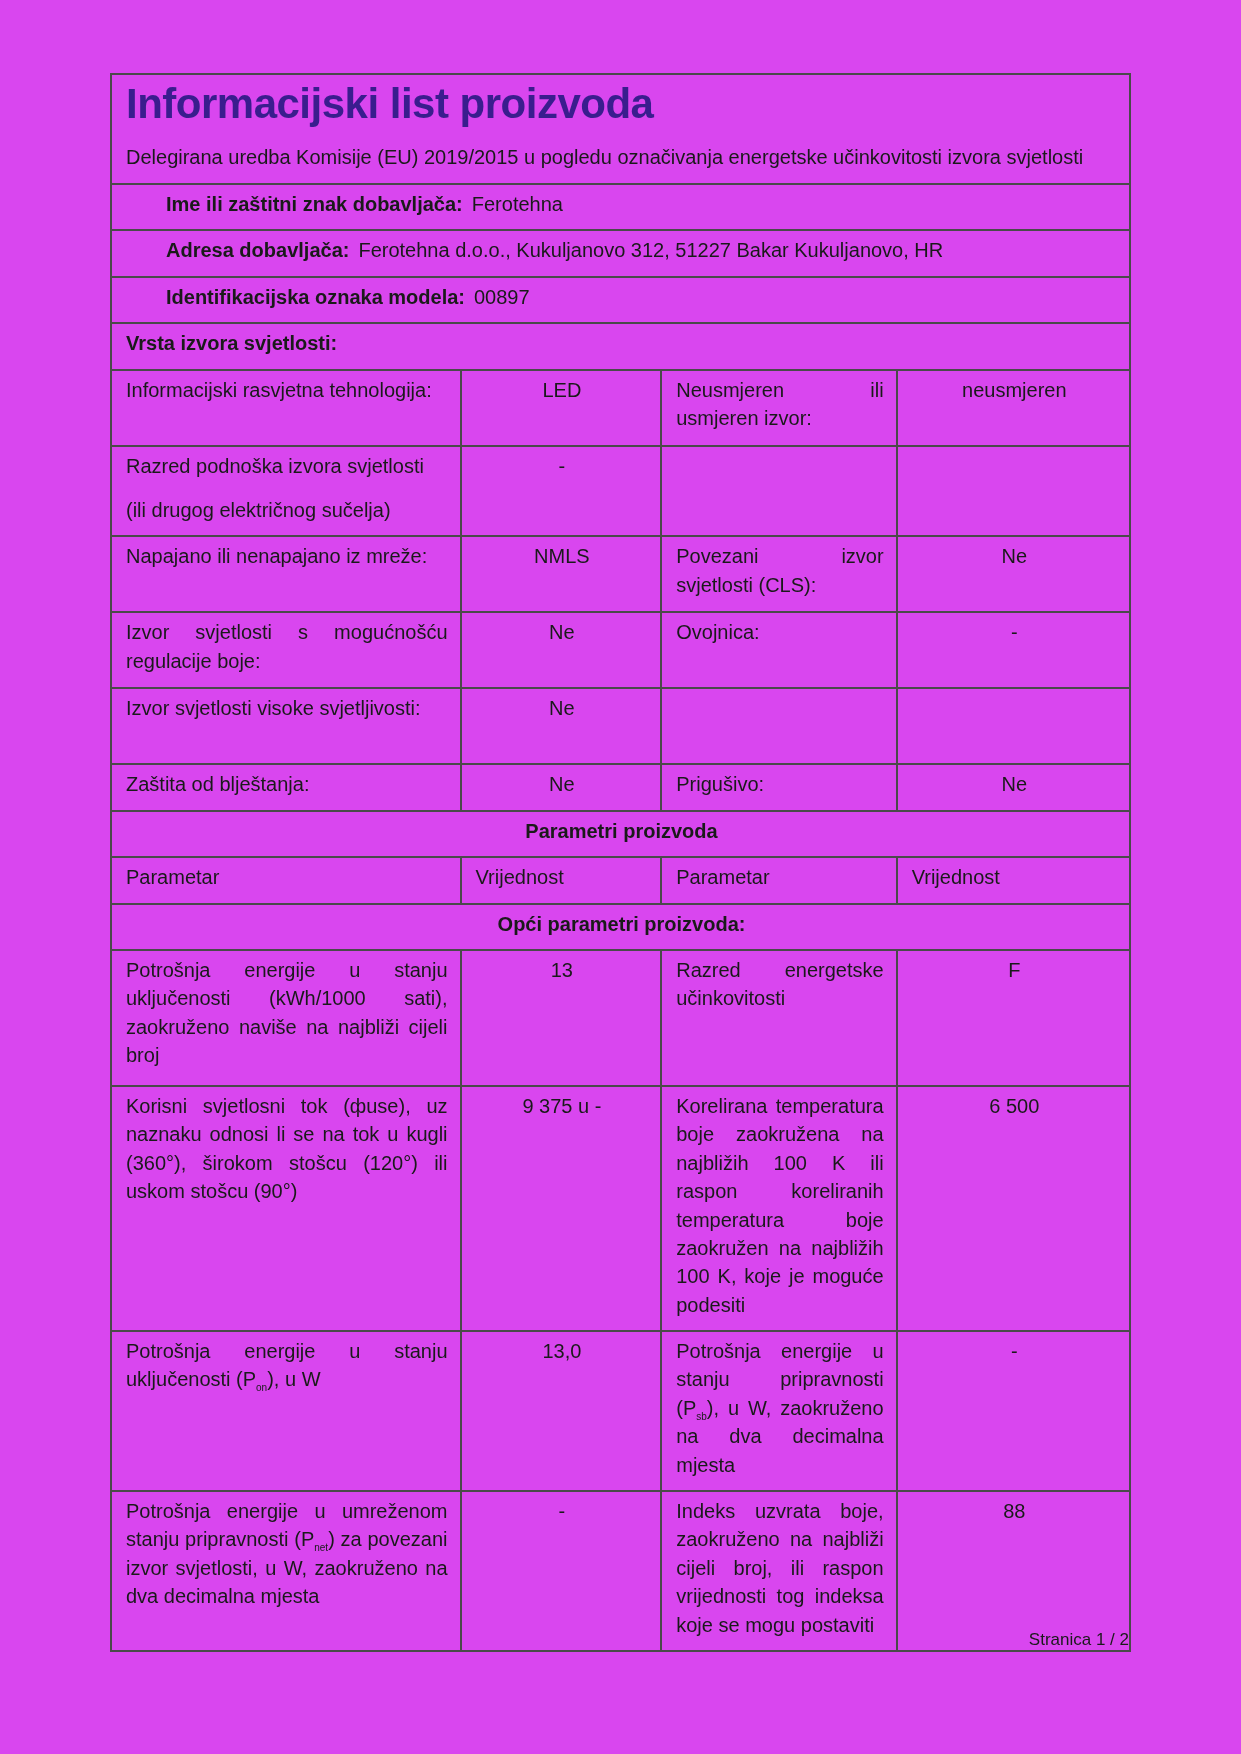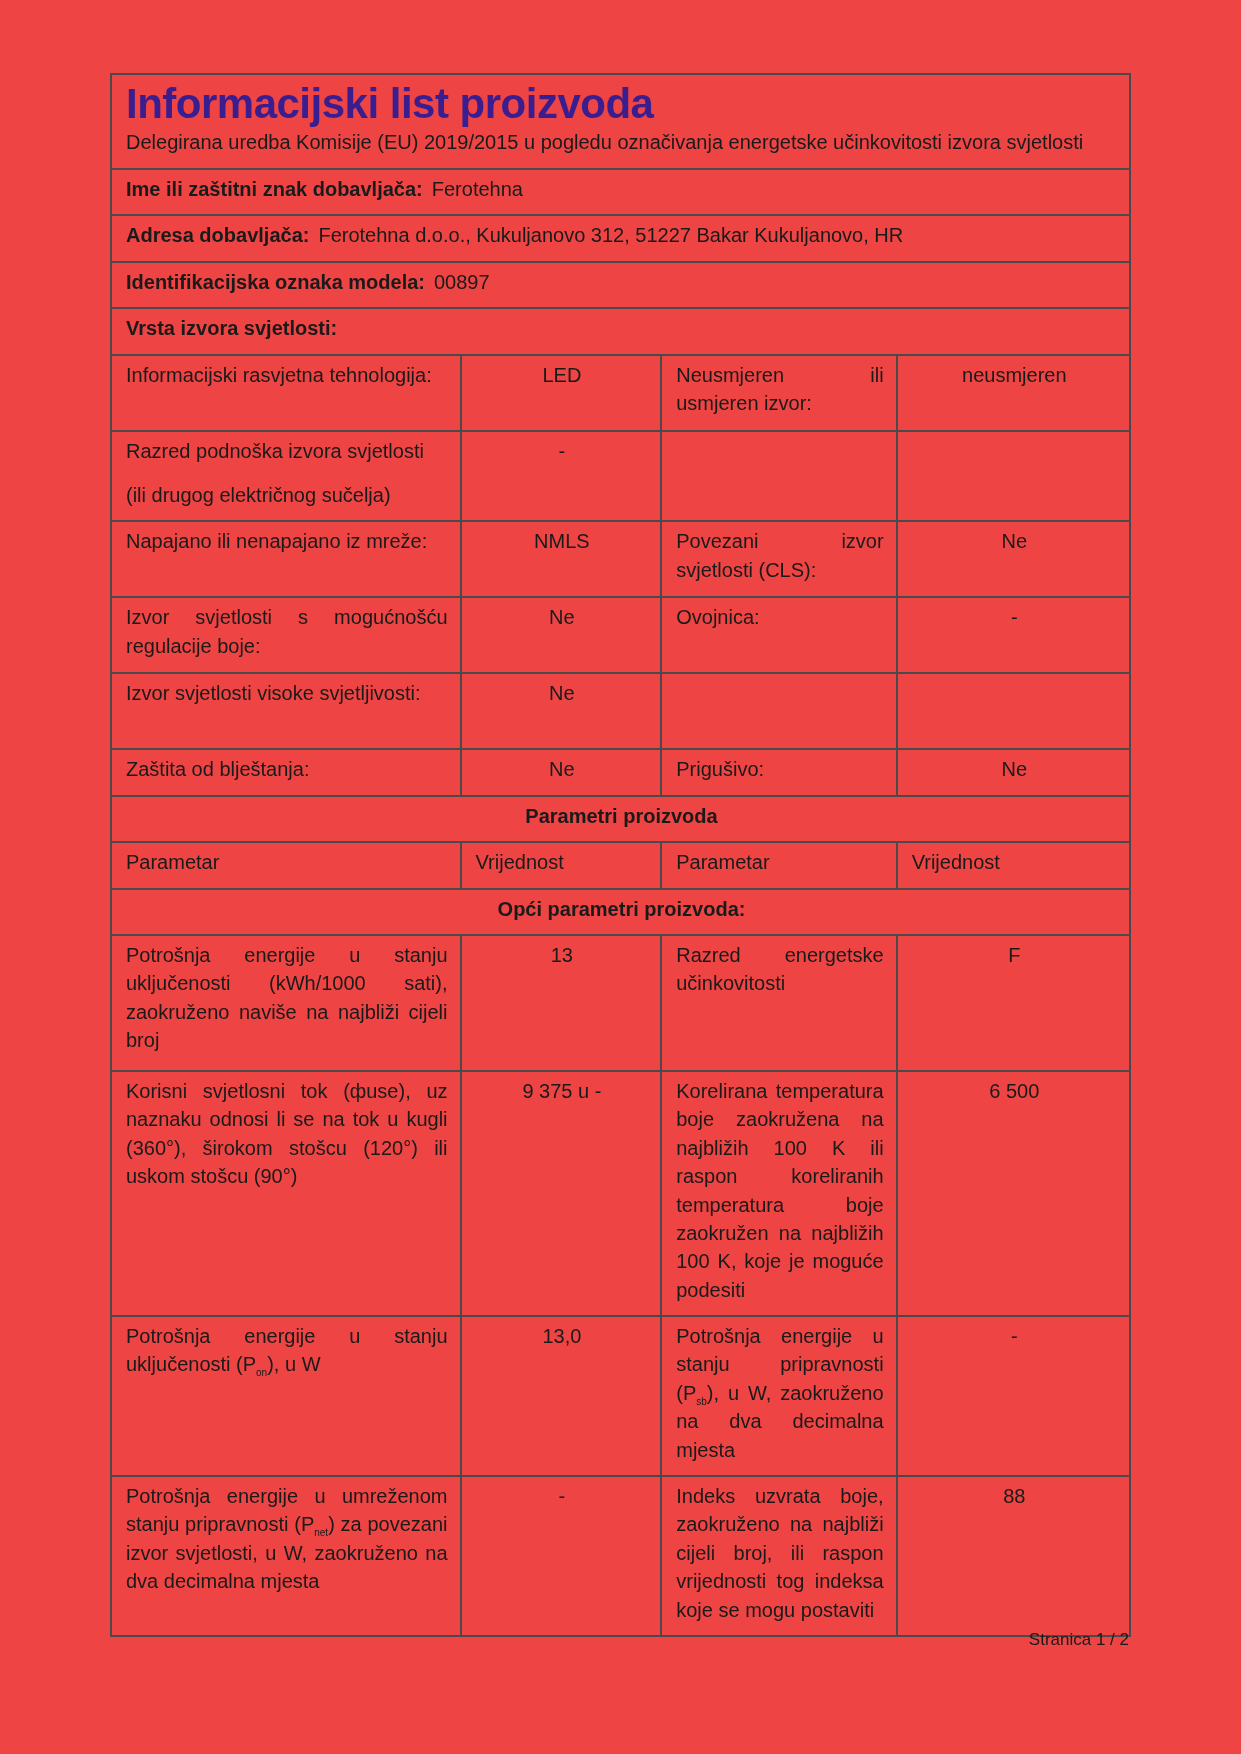--- a/index.html
+++ b/index.html
@@ -4,21 +4,21 @@
 <style>
   html, body {
     margin: 0;
     padding: 0;
     background: #ffffff;
   }
   .page {
     position: relative;
     width: 1241px;
     height: 1754px;
-    background: #ef4444;
+    background: #d946ef;
     font-family: "Liberation Sans", sans-serif;
     color: #1a1a1a;
     overflow: hidden;
   }
   table.doc-table {
     position: absolute;
     left: 110px;
     top: 73px;
     width: 1021px;
     border-collapse: collapse;
@@ -35,26 +35,27 @@
   
   td.title-cell { padding: 14px 16px 16px 13px; }
   .doc-title {
     font-size: 42px;
     font-weight: bold;
     color: #3a1d8e;
     line-height: 1.12;
     letter-spacing: -0.5px;
   }
   .doc-subtitle {
+    margin-top: 15px;
     font-size: 20px;
     line-height: 1.5;
   }
   
   td.kv-cell { padding-top: 7px; padding-bottom: 13px; }
-  .kv-label { font-weight: bold; }
+  .kv-label { font-weight: bold; margin-left: 40px; }
   .kv-value { margin-left: 9px; }
   
   td.section-cell { font-weight: bold; padding-top: 6px; padding-bottom: 10px; }
   
   td.param {
     text-align: justify;
   }
   td.value-cell {
     text-align: center;
     border-radius: 19px;

